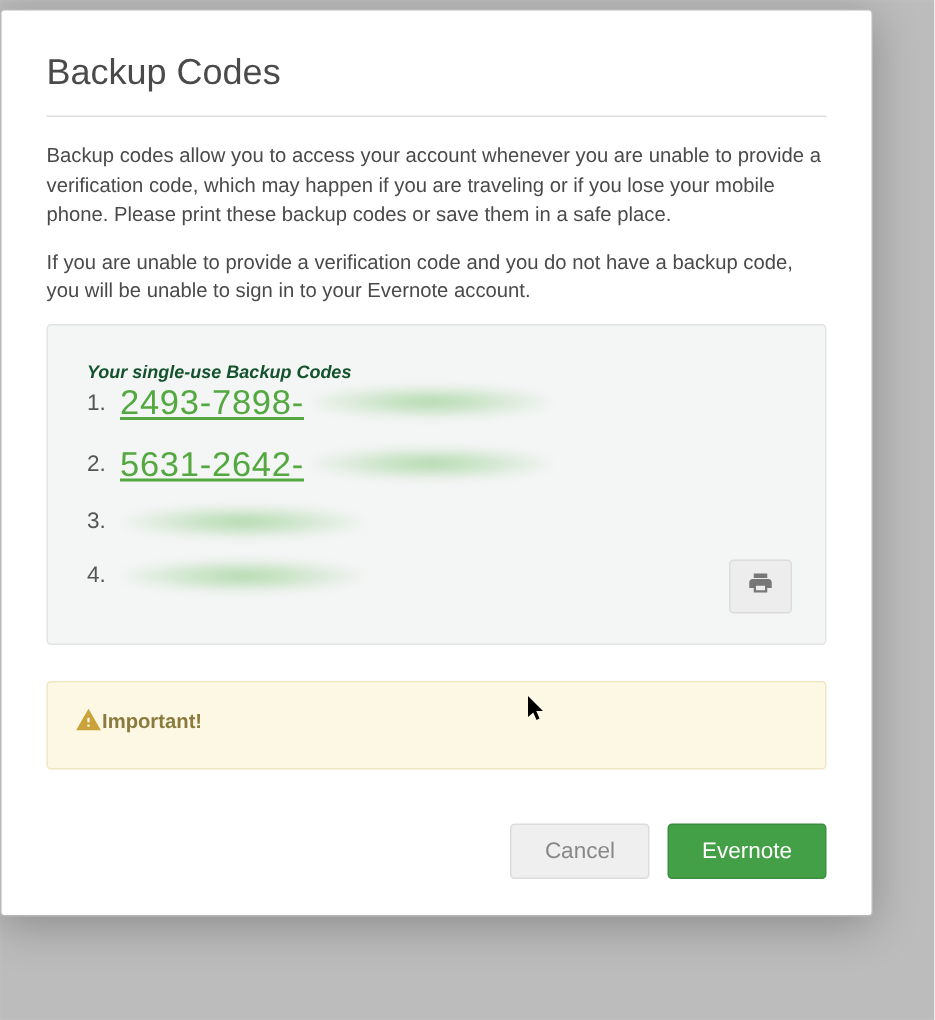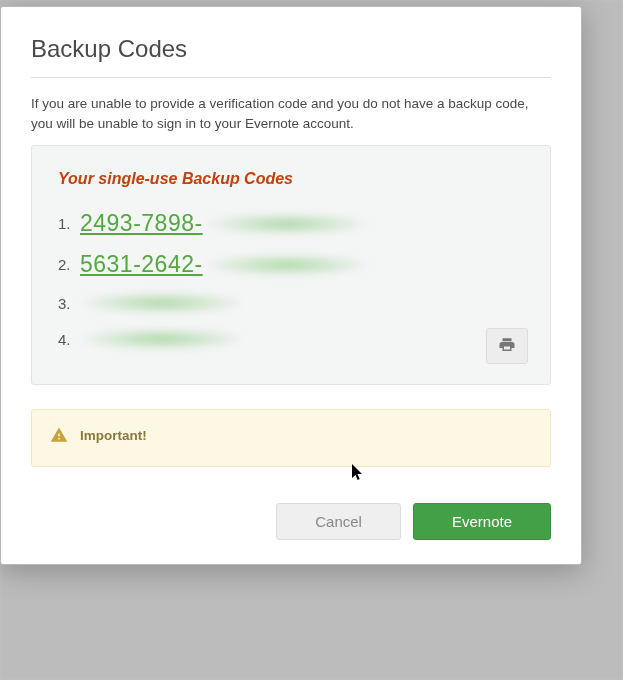--- a/index.html
+++ b/index.html
@@ -75,23 +75,22 @@
       border: 1px solid #e2e4e4;
       border-radius: 3px;
       padding: 24px 26px 20px 26px;
       margin-top: 6px;
       margin-bottom: 24px;
       position: relative;
     }
     .codes-heading {
       font-style: italic;
       font-weight: 600;
-      color: #c2410c;
-      font-size: 16px;
-      margin-bottom: 22px;
+      color: #14532d;
+      font-size: 12px;
     }
     .code-list { list-style: none; }
     .code-row {
       display: flex;
       align-items: center;
       margin-bottom: 14px;
       font-size: 14px;
       color: #555;
     }
     .code-num {
@@ -131,33 +130,32 @@
       align-items: center;
       justify-content: center;
     }
     .print-btn svg { fill: #777; }
     .alert {
       background: #fcf8e3;
       border: 1px solid #f0e6c0;
       border-radius: 3px;
       padding: 16px 18px 18px 18px;
       display: flex;
-      gap: 12px;
       margin-bottom: 36px;
     }
     .alert-body { font-size: 13.5px; color: #8a7a3d; line-height: 1.45; }
     .alert-title { font-weight: 700; color: #8a7a3d; margin-bottom: 2px; }
     .footer {
       display: flex;
       justify-content: flex-end;
       gap: 12px;
     }
     .btn {
       font-size: 15px;
-      padding: 9px 38px;
+      padding: 9px 22px;
       border-radius: 3px;
       cursor: pointer;
       border: 1px solid transparent;
     }
     .btn-cancel {
       background: #efefef;
       border-color: #dcdcdc;
       color: #888;
     }
     .btn-continue {
@@ -186,20 +184,21 @@
   </div>
   <div class="bg-tag">ue</div>
 </div>
 
 <div class="overlay">
   <div class="modal">
 
     <h1 class="title">Backup Codes</h1>
     <hr class="title-rule">
 
+    <p class="body-text">Backup codes allow you to access your account whenever you are unable to provide a verification code, which may happen if you are traveling or if you lose your mobile phone. Please print these backup codes or save them in a safe place.</p>
     <p class="body-text">If you are unable to provide a verification code and you do not have a backup code, you will be unable to sign in to your Evernote account.</p>
 
     <div class="codes-box">
       <div class="codes-heading">Your single-use Backup Codes</div>
       <ol class="code-list">
         <li class="code-row">
           <span class="code-num">1.</span>
           <span class="code-val">2493-7898-</span>
           <span class="code-blur"></span>
         </li>

